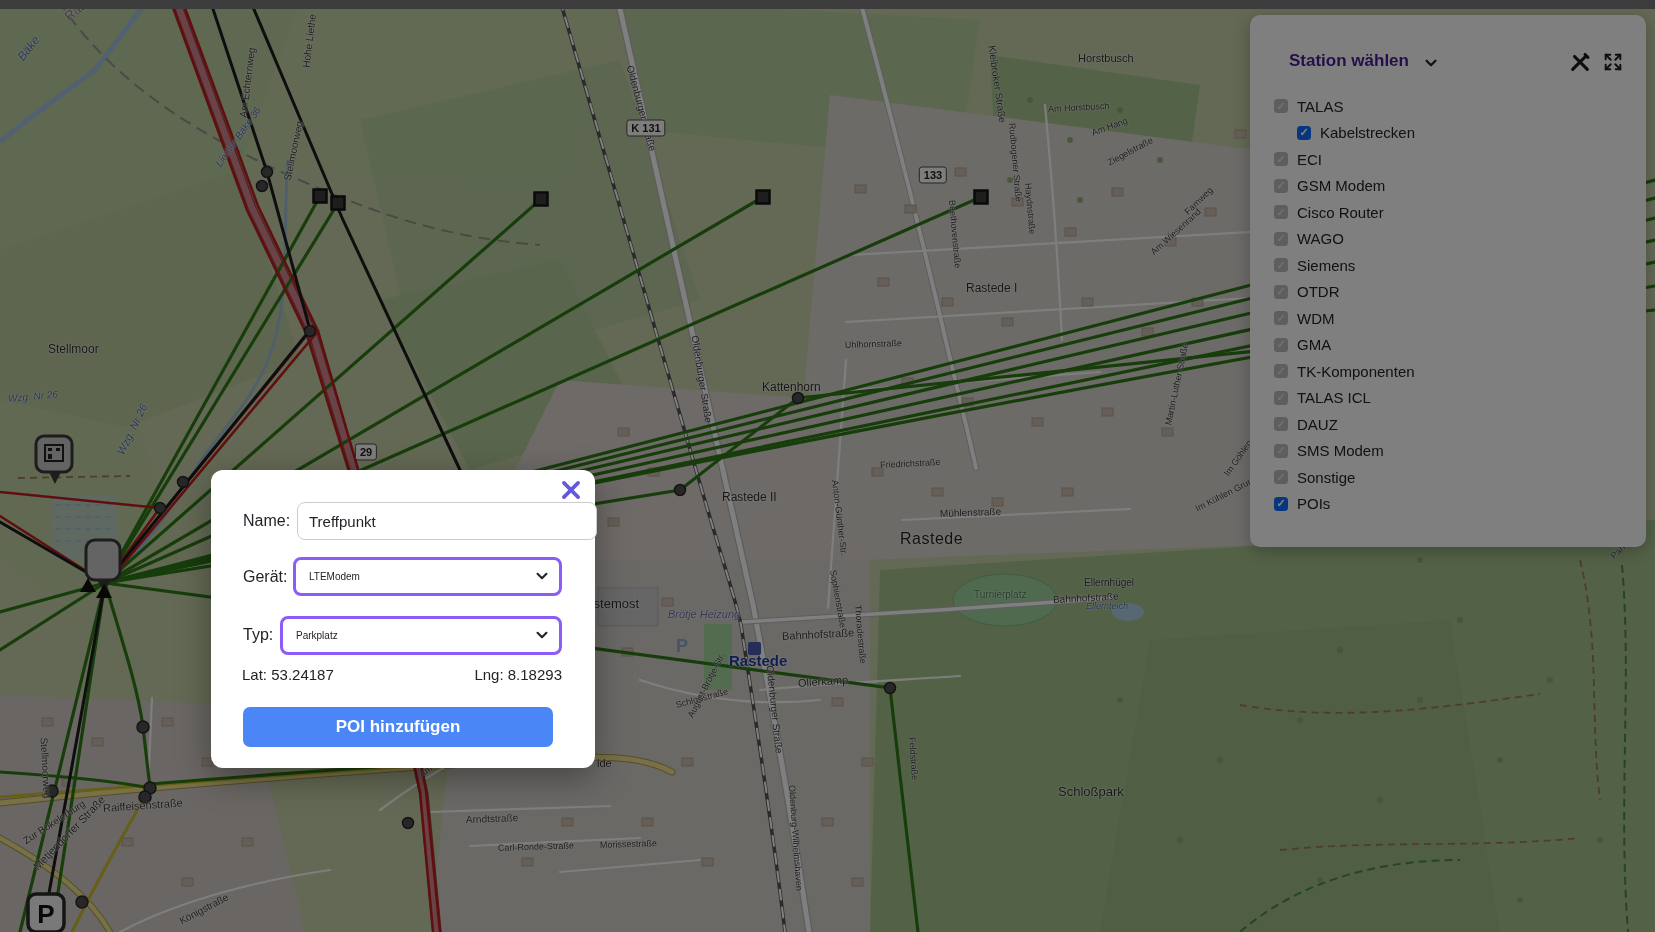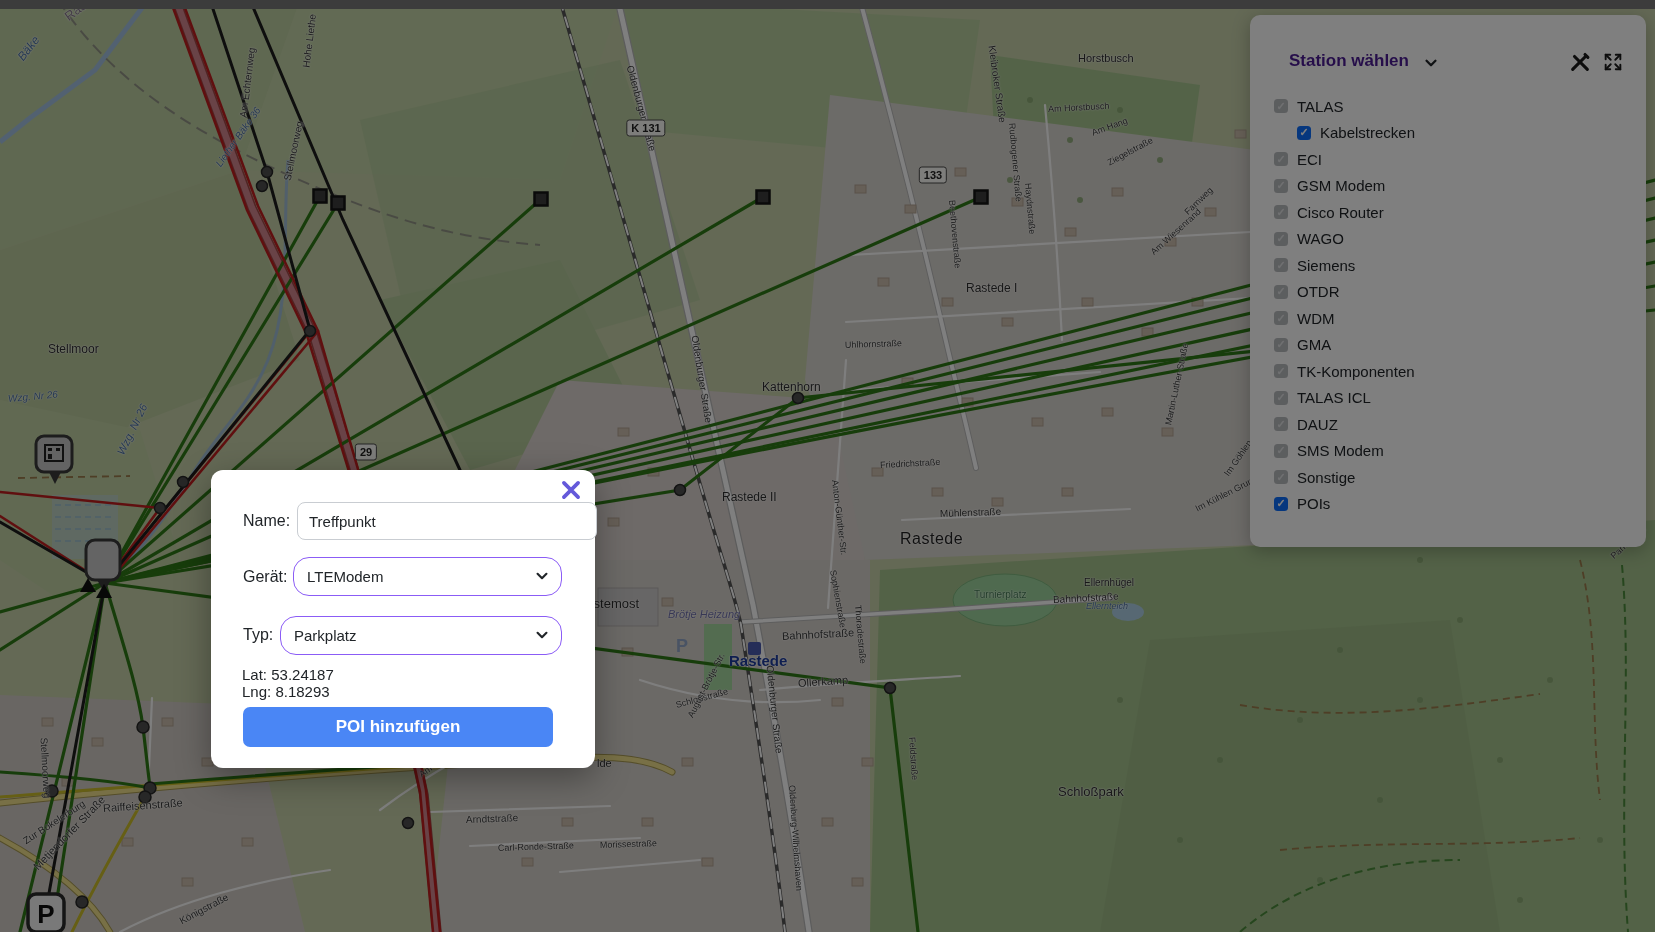--- a/index.html
+++ b/index.html
@@ -41,26 +41,26 @@
   .chk-label{margin-left:9px;font-size:15px;color:#212529;}
   
   .modal{position:absolute;left:211px;top:470px;width:384px;height:298px;background:#fff;
     border-radius:12px;z-index:60;box-shadow:0 10px 34px rgba(0,0,0,.35);}
   .modal-close{position:absolute;right:12px;top:8px;width:24px;height:24px;cursor:pointer;}
   .m-row{position:absolute;left:32px;display:flex;align-items:center;}
   .m-label{font-size:16px;color:#212529;}
   .m-input{position:absolute;height:38px;border:1px solid #c9cdd2;border-radius:8px;
     font-family:"Liberation Sans",sans-serif;font-size:15px;color:#212529;padding:0 11px;box-sizing:border-box;outline:none;}
   .sel-wrap{position:absolute;height:39px;}
-  .sel-wrap select{width:100%;height:100%;border:1px solid #8b5cf6;border-radius:16px;background:#fff;
-    -webkit-appearance:none;appearance:none;font-family:"Liberation Sans",sans-serif;font-size:15px;
+  .sel-wrap select{width:100%;height:100%;border:3px solid #8b5cf6;border-radius:8px;background:#fff;
+    -webkit-appearance:none;appearance:none;font-family:"Liberation Sans",sans-serif;font-size:10px;
     color:#212529;padding:0 34px 0 13px;box-sizing:border-box;outline:none;}
   .sel-chev{position:absolute;right:12px;top:11px;pointer-events:none;}
   .coords{position:absolute;left:31px;right:33px;top:196px;display:flex;justify-content:space-between;
-    font-size:15px;color:#212529;flex-direction:column;}
+    font-size:15px;color:#212529;}
   .poi-btn{position:absolute;left:32px;top:237px;width:310px;height:40px;background:#4a86f5;border:none;
     border-radius:7px;color:#fff;font-family:"Liberation Sans",sans-serif;font-size:17px;font-weight:bold;cursor:pointer;}
 </style>
 </head>
 <body>
 
 <div class="stage">
 
   <svg class="map-svg" width="1655" height="932" viewBox="0 0 1655 932">
 

